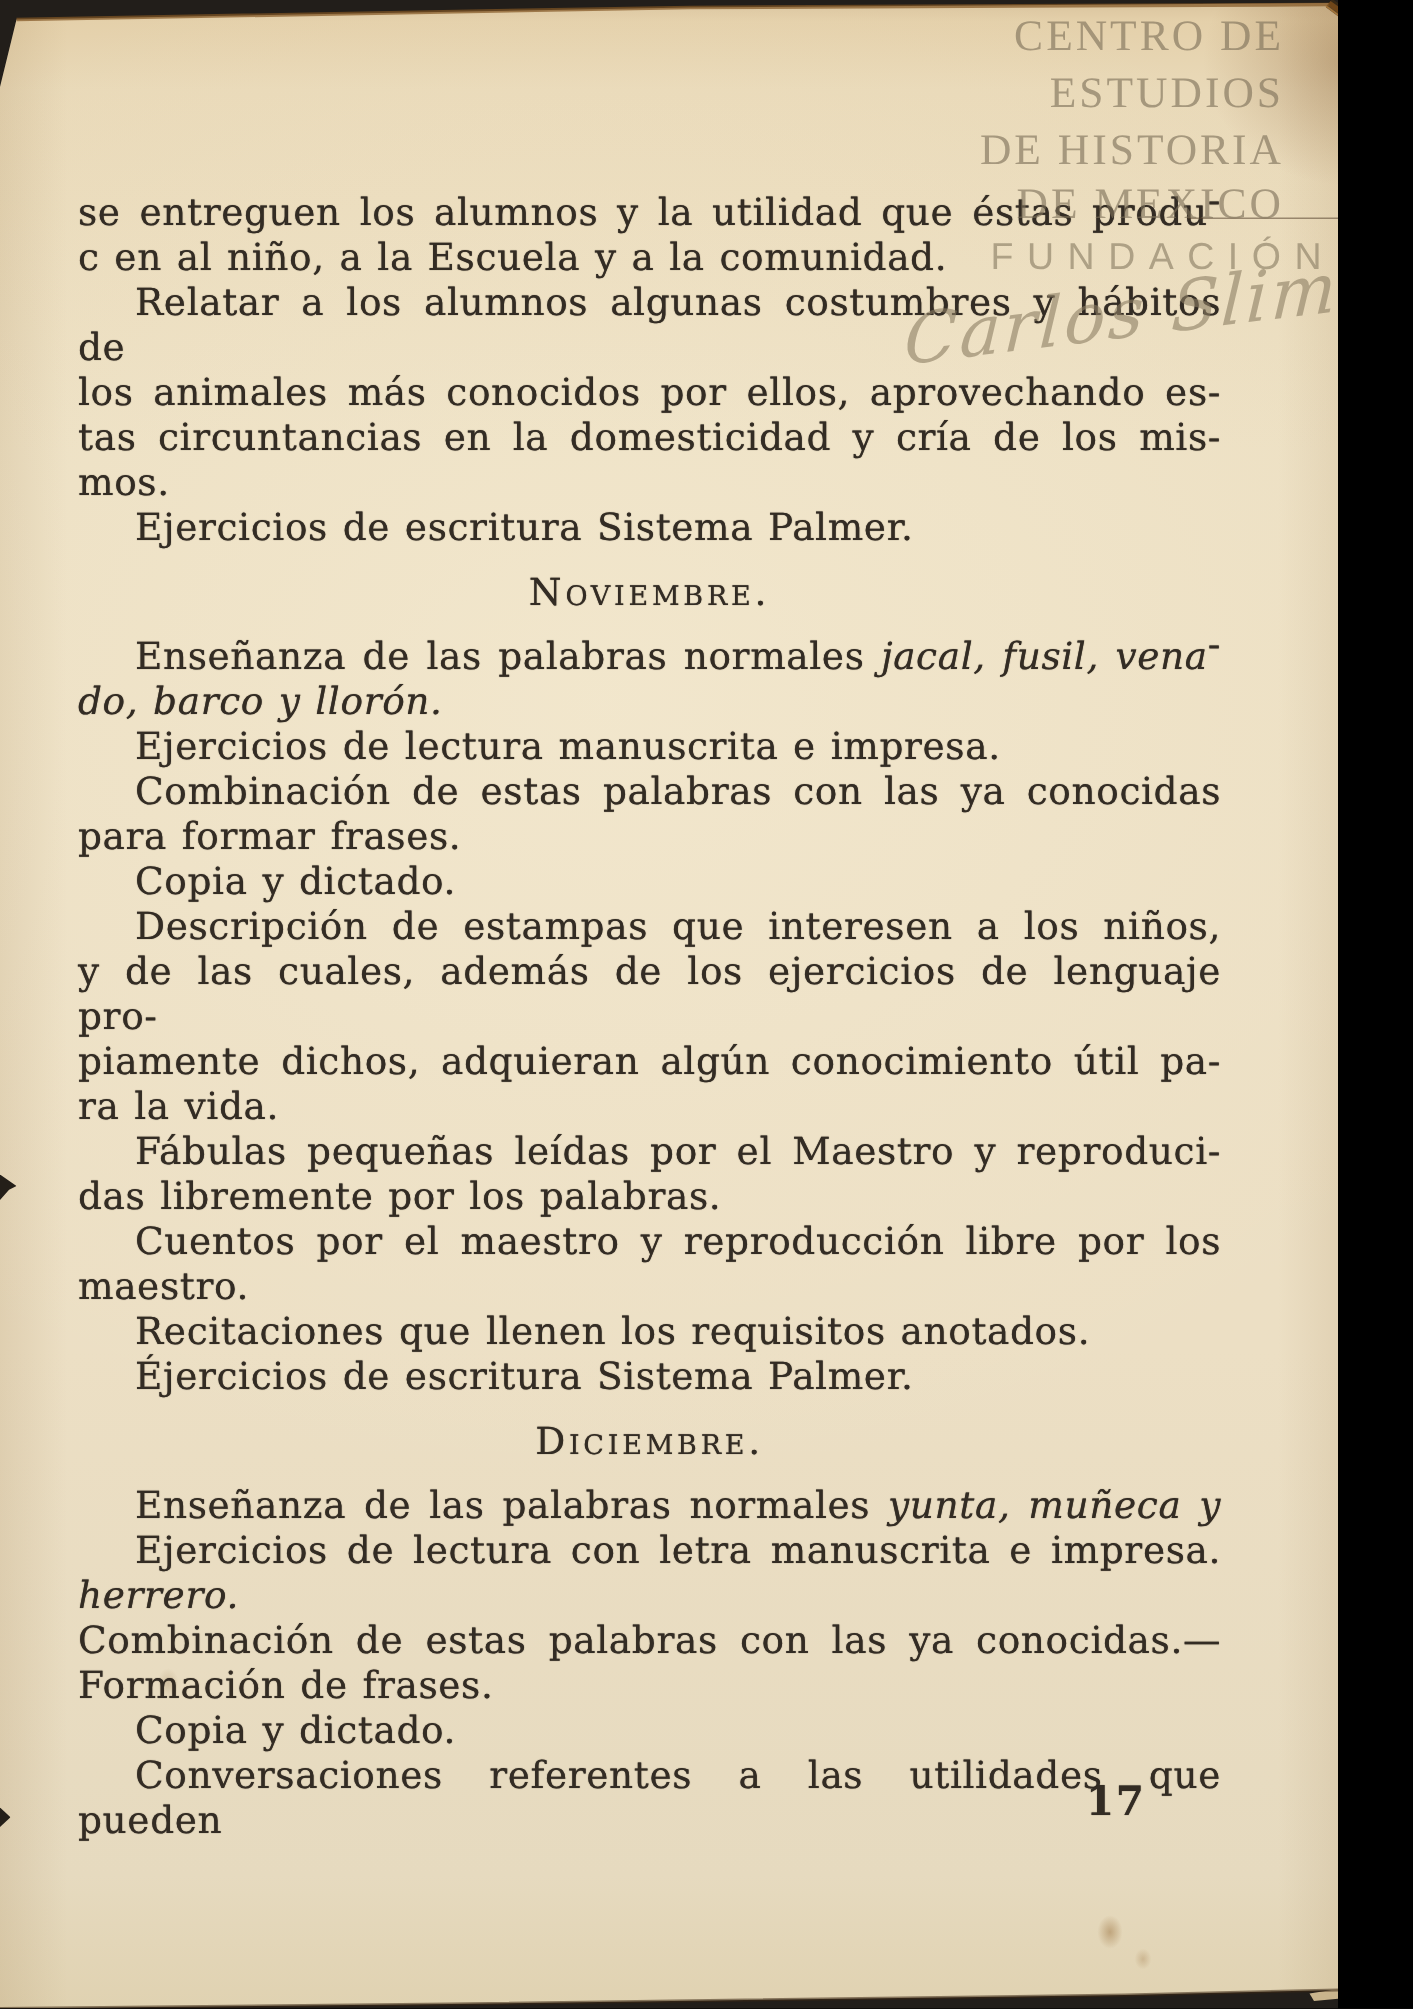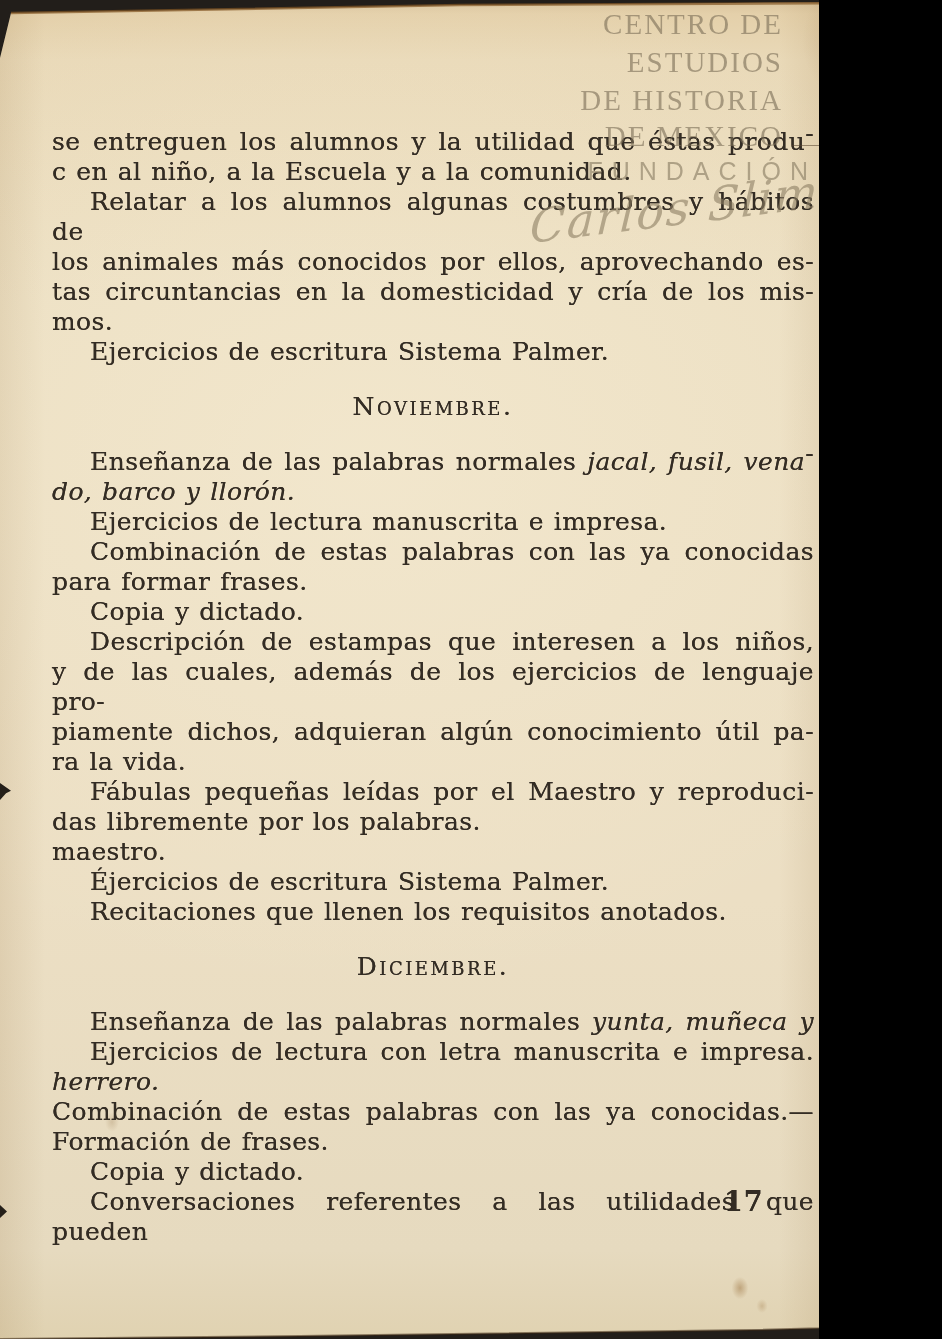--- a/index.html
+++ b/index.html
@@ -1,20 +1,20 @@
 <!DOCTYPE html>
 <html style="--paper: #e9d9b8; --ink: #332c24; --background: #221e1a; --watermark: #7d7059; --singe: #6f4619;"><head>
 <meta charset="utf-8">
 <style>
   :root{
     --paper:#e9d9b8; --ink:#332c24; --background:#221e1a;
     --watermark:#7d7059; --singe:#6f4619;
   }
   html,body{margin:0;padding:0;background:#000;}
-  #scan{position:relative;width:819px;height:1339px;background:var(--background);
+  #scan{position:relative;width:892px;height:1339px;background:var(--background);
         overflow:hidden;font-family:"DejaVu Serif",serif;}
   
   #paper{position:absolute;inset:0;
     clip-path:polygon(11px 13px,460px 5px,886px 2px,905px 16px,901px 26px,913px 36px,
       908px 45px,921px 51px,920px 61px,942px 66px,942px 1185px,936px 1255px,
       919px 1326px,750px 1330px,300px 1336px,0px 1339px,0px 58px);
     background:
       radial-gradient(140px 120px at 900px 40px, rgba(115,70,25,0.30), transparent 70%),
       radial-gradient(12px 16px at 740px 1288px, rgba(148,105,52,0.45), transparent 70%),
       radial-gradient(8px 10px at 762px 1306px, rgba(148,105,52,0.28), transparent 70%),
@@ -29,21 +29,21 @@
   #page-text{position:absolute;left:52px;top:127px;width:762px;
     font-size:25px;line-height:30px;color:var(--ink);
     letter-spacing:0.4px;word-spacing:1.5px;
     text-shadow:0 0 0.6px rgba(40,32,24,0.85);}
   #page-text .line{white-space:normal;}
   #page-text .jl{text-align:justify;text-align-last:justify;}
   #page-text .ind{text-indent:38px;}
   #page-text .it{font-style:italic;text-align:center;}
   #page-text .rh{position:relative;top:-8px;}
   #page-text .heading{text-align:center;font-variant:small-caps;
-    letter-spacing:2.5px;margin:25px 0;}
+    letter-spacing:2.5px;margin:13px 0;}
   
   #page-number{position:absolute;left:724px;top:1150px;font-size:27px;
     font-weight:bold;color:var(--ink);letter-spacing:1px;
     text-shadow:0 0 0.6px rgba(40,32,24,0.85);margin-top:36px;}
   
   .wm{position:absolute;right:36px;text-align:right;color:var(--watermark);
       font-family:"Liberation Serif",serif;font-size:29px;letter-spacing:2px;
       opacity:0.62;z-index:6;}
   #wm-l0{top:8px;} #wm-l1{top:46px;} #wm-l2{top:84px;} #wm-l3{top:120px;text-align:right;}
   #wm-foundation{position:absolute;right:2px;top:157px;z-index:6;
@@ -100,23 +100,24 @@
       <div class="line ind"><span>Ejercicios de lectura manuscrita e impresa.</span></div>
       <div class="line jl ind"><span>Combinación de estas palabras con las ya conocidas</span></div>
       <div class="line"><span>para formar frases.</span></div>
       <div class="line ind"><span>Copia y dictado.</span></div>
       <div class="line jl ind"><span>Descripción de estampas que interesen a los niños,</span></div>
       <div class="line jl"><span>y de las cuales, además de los ejercicios de lenguaje pro-</span></div>
       <div class="line jl"><span>piamente dichos, adquieran algún conocimiento útil pa-</span></div>
       <div class="line"><span>ra la vida.</span></div>
       <div class="line jl ind"><span>Fábulas pequeñas leídas por el Maestro y reproduci-</span></div>
       <div class="line"><span>das libremente por los palabras.</span></div>
+      <div class="line jl ind"><span>Cuentos por el maestro y reproducción libre por los</span></div>
       <div class="line"><span>maestro.</span></div>
+      <div class="line ind"><span>Recitaciones que llenen los requisitos anotados.</span></div>
       <div class="line ind"><span>Éjercicios de escritura Sistema Palmer.</span></div>
-      <div class="line ind"><span>Recitaciones que llenen los requisitos anotados.</span></div>
       <div class="heading">Diciembre.</div>
       <div class="line jl ind"><span>Enseñanza de las palabras normales </span><span class="it">yunta, muñeca y</span></div>
       <div class="line jl ind"><span>Ejercicios de lectura con letra manuscrita e impresa.</span></div>
       <div class="line"><span class="it">herrero.</span></div>
       <div class="line jl"><span>Combinación de estas palabras con las ya conocidas.—</span></div>
       <div class="line"><span>Formación de frases.</span></div>
       <div class="line ind"><span>Copia y dictado.</span></div>
       <div class="line jl ind"><span>Conversaciones referentes a las utilidades que pueden</span></div>
     </div>
 

